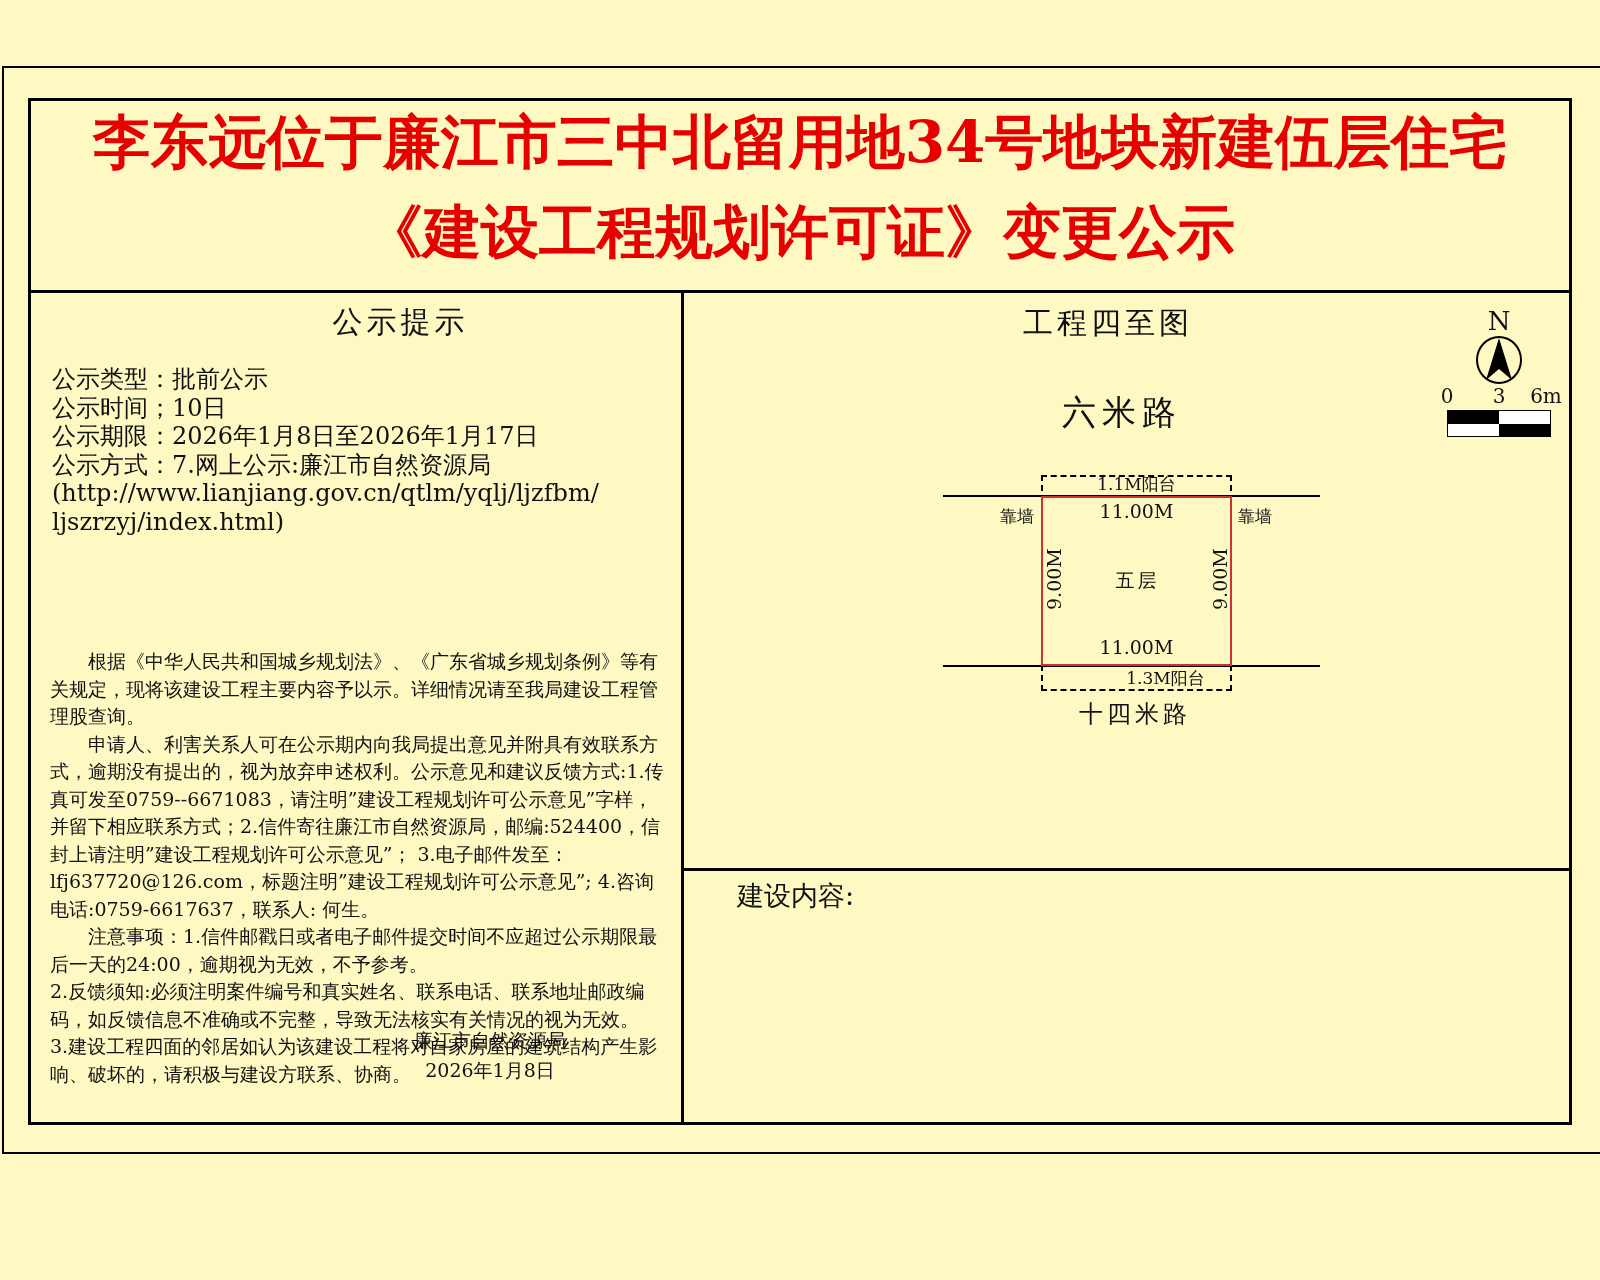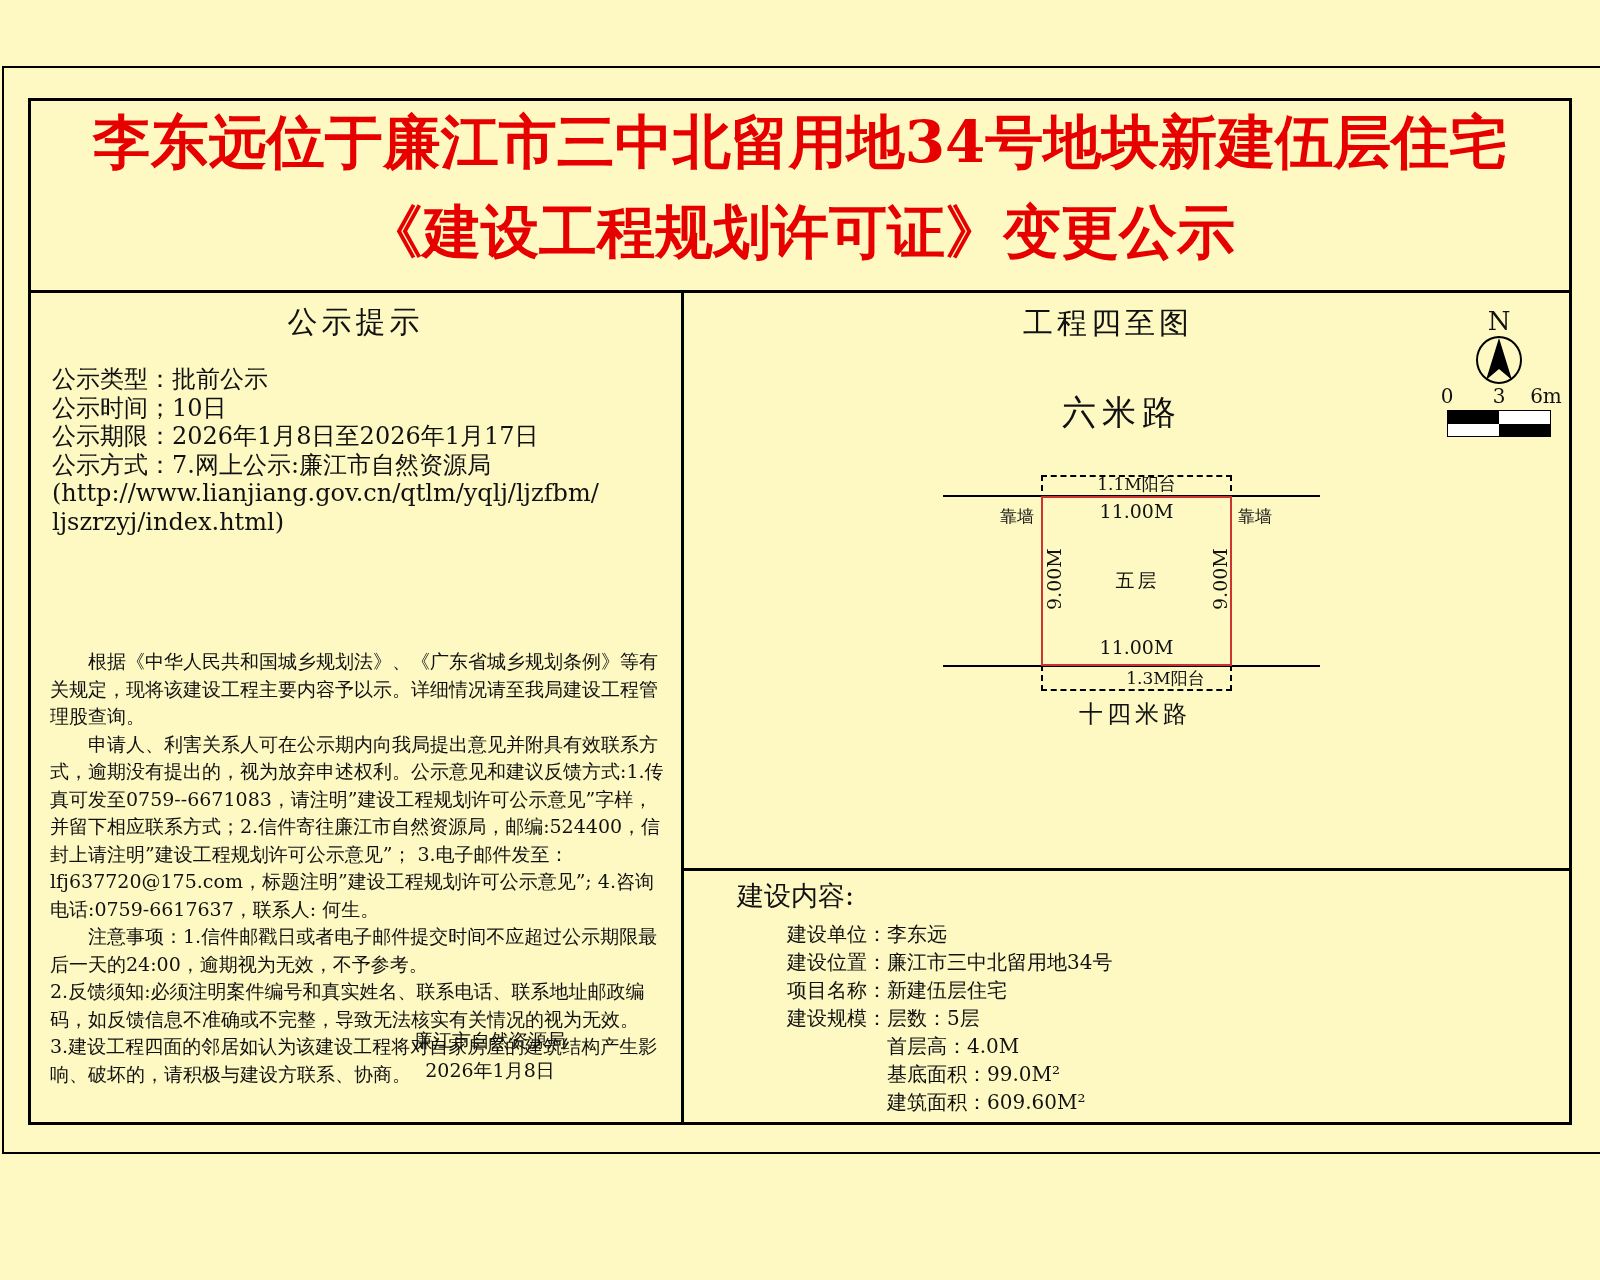--- a/index.html
+++ b/index.html
@@ -34,34 +34,34 @@
 
   <div class="abs outer-frame"></div>
   <div class="abs inner-frame"></div>
   <div class="abs hline" style="left:28px;top:290px;width:1544px;"></div>
   <div class="abs vline" style="left:681px;top:292px;height:833px;"></div>
   <div class="abs hline" style="left:683px;top:868px;width:889px;"></div>
 
   <div class="abs title-line" style="top:108px;color:#e60000;">李东远位于廉江市三中北留用地34号地块新建伍层住宅</div>
   <div class="abs title-line" style="top:198px;color:#e60000;">《建设工程规划许可证》变更公示</div>
 
-  <div class="abs panel-header center-text" style="left:28px;top:302px;width:655px;">公示提示</div>
+  <div class="abs panel-header center-text" style="left:28px;top:302px;width:655px;padding-left:45px;">公示提示</div>
 
   <div class="abs info-block">
     <div>公示类型：批前公示</div>
     <div>公示时间；10日</div>
     <div>公示期限：2026年1月8日至2026年1月17日</div>
     <div>公示方式：7.网上公示:廉江市自然资源局</div>
     <div>(http://www.lianjiang.gov.cn/qtlm/yqlj/ljzfbm/</div>
     <div> ljszrzyj/index.html)</div>
   </div>
 
   <div class="abs para-block">
     <div>　　根据《中华人民共和国城乡规划法》、《广东省城乡规划条例》等有关规定，现将该建设工程主要内容予以示。详细情况请至我局建设工程管理股查询。</div>
-    <div>　　申请人、利害关系人可在公示期内向我局提出意见并附具有效联系方式，逾期没有提出的，视为放弃申述权利。公示意见和建议反馈方式:1.传真可发至0759--6671083，请注明”建设工程规划许可公示意见”字样，并留下相应联系方式；2.信件寄往廉江市自然资源局，邮编:524400，信封上请注明”建设工程规划许可公示意见”； 3.电子邮件发至：lfj637720@175.com，标题注明”建设工程规划许可公示意见”; 4.咨询电话:0759-6617637，联系人: 何生。</div>
+    <div>　　申请人、利害关系人可在公示期内向我局提出意见并附具有效联系方式，逾期没有提出的，视为放弃申述权利。公示意见和建议反馈方式:1.传真可发至0759--6671083，请注明”建设工程规划许可公示意见”字样，并留下相应联系方式；2.信件寄往廉江市自然资源局，邮编:524400，信封上请注明”建设工程规划许可公示意见”； 3.电子邮件发至：lfj637720@126.com，标题注明”建设工程规划许可公示意见”; 4.咨询电话:0759-6617637，联系人: 何生。</div>
     <div>　　注意事项：1.信件邮戳日或者电子邮件提交时间不应超过公示期限最后一天的24:00，逾期视为无效，不予参考。</div>
     <div>2.反馈须知:必须注明案件编号和真实姓名、联系电话、联系地址邮政编码，如反馈信息不准确或不完整，导致无法核实有关情况的视为无效。</div>
     <div>3.建设工程四面的邻居如认为该建设工程将对自家房屋的建筑结构产生影响、破坏的，请积极与建设方联系、协商。</div>
   </div>
 
   <div class="abs sig" style="left:330px;top:1028px;">廉江市自然资源局</div>
   <div class="abs sig" style="left:330px;top:1058px;">2026年1月8日</div>
 
   <div class="abs panel-header center-text" style="left:683px;top:303px;width:850px;">工程四至图</div>
 
@@ -95,23 +95,14 @@
   <div class="abs map-label center-text" style="left:1070px;top:667px;width:191px;">1.3M阳台</div>
   <div class="abs dim-label center-text" style="left:1042px;top:568px;width:191px;letter-spacing:3px;">五层</div>
 
   <div class="abs dim-label rot" style="left:1023px;top:570px;width:60px;height:20px;">9.00M</div>
   <div class="abs dim-label rot" style="left:1189px;top:570px;width:60px;height:20px;">9.00M</div>
 
   <div class="abs map-label" style="left:1000px;top:505px;">靠墙</div>
   <div class="abs map-label" style="left:1238px;top:505px;">靠墙</div>
 
   <div class="abs" style="left:737px;top:878px;font-size:27px;">建设内容:</div>
-  <div class="abs content-items">
-    <div>建设单位：李东远</div>
-    <div>建设位置：廉江市三中北留用地34号</div>
-    <div>项目名称：新建伍层住宅</div>
-    <div>建设规模：层数：5层</div>
-    <div class="indent">首层高：4.0M</div>
-    <div class="indent">基底面积：99.0M²</div>
-    <div class="indent">建筑面积：609.60M²</div>
-  </div>
 
 </div>
 
 </body></html>

